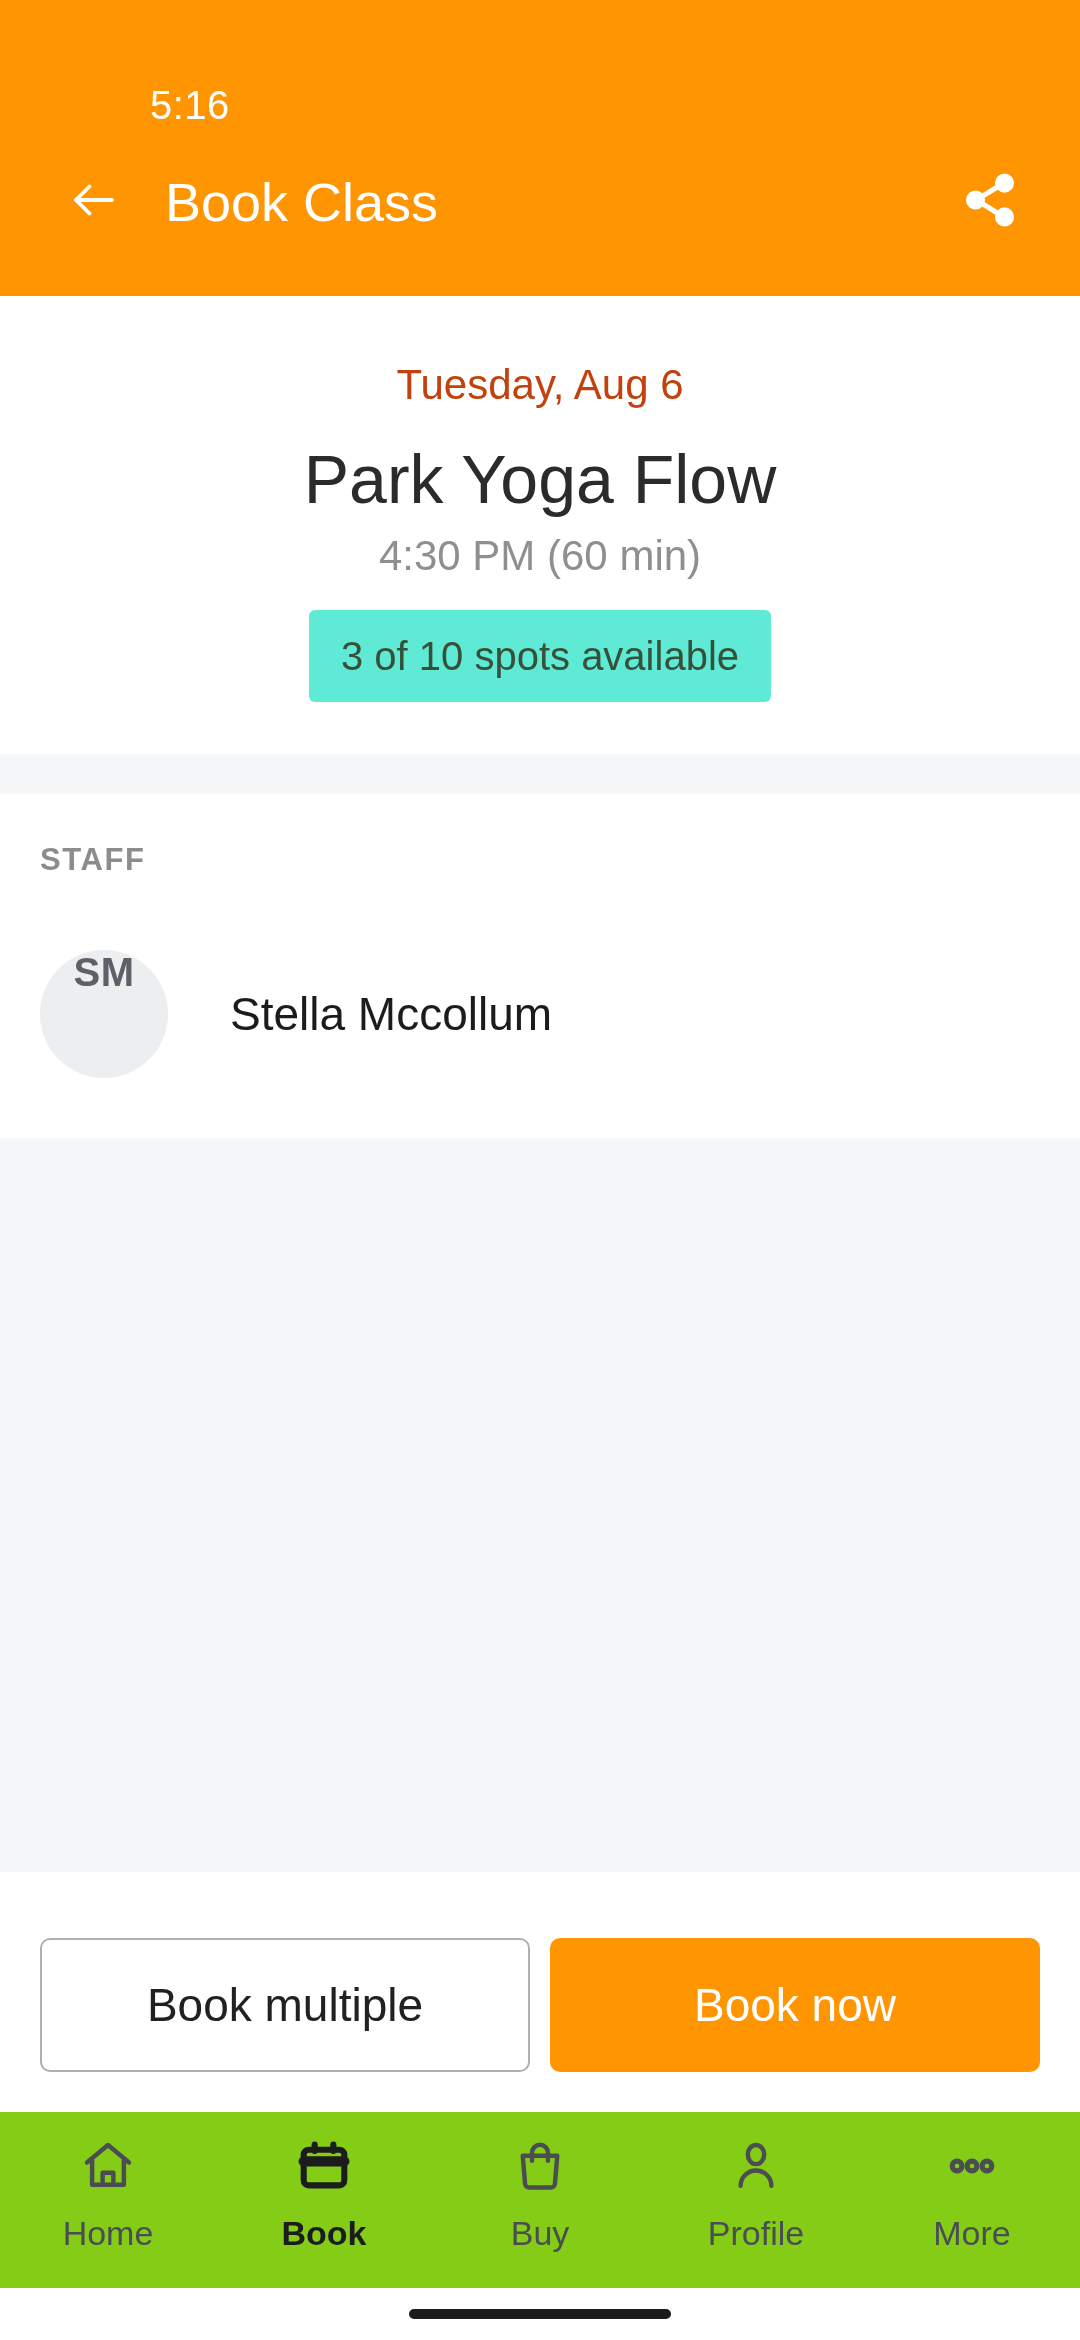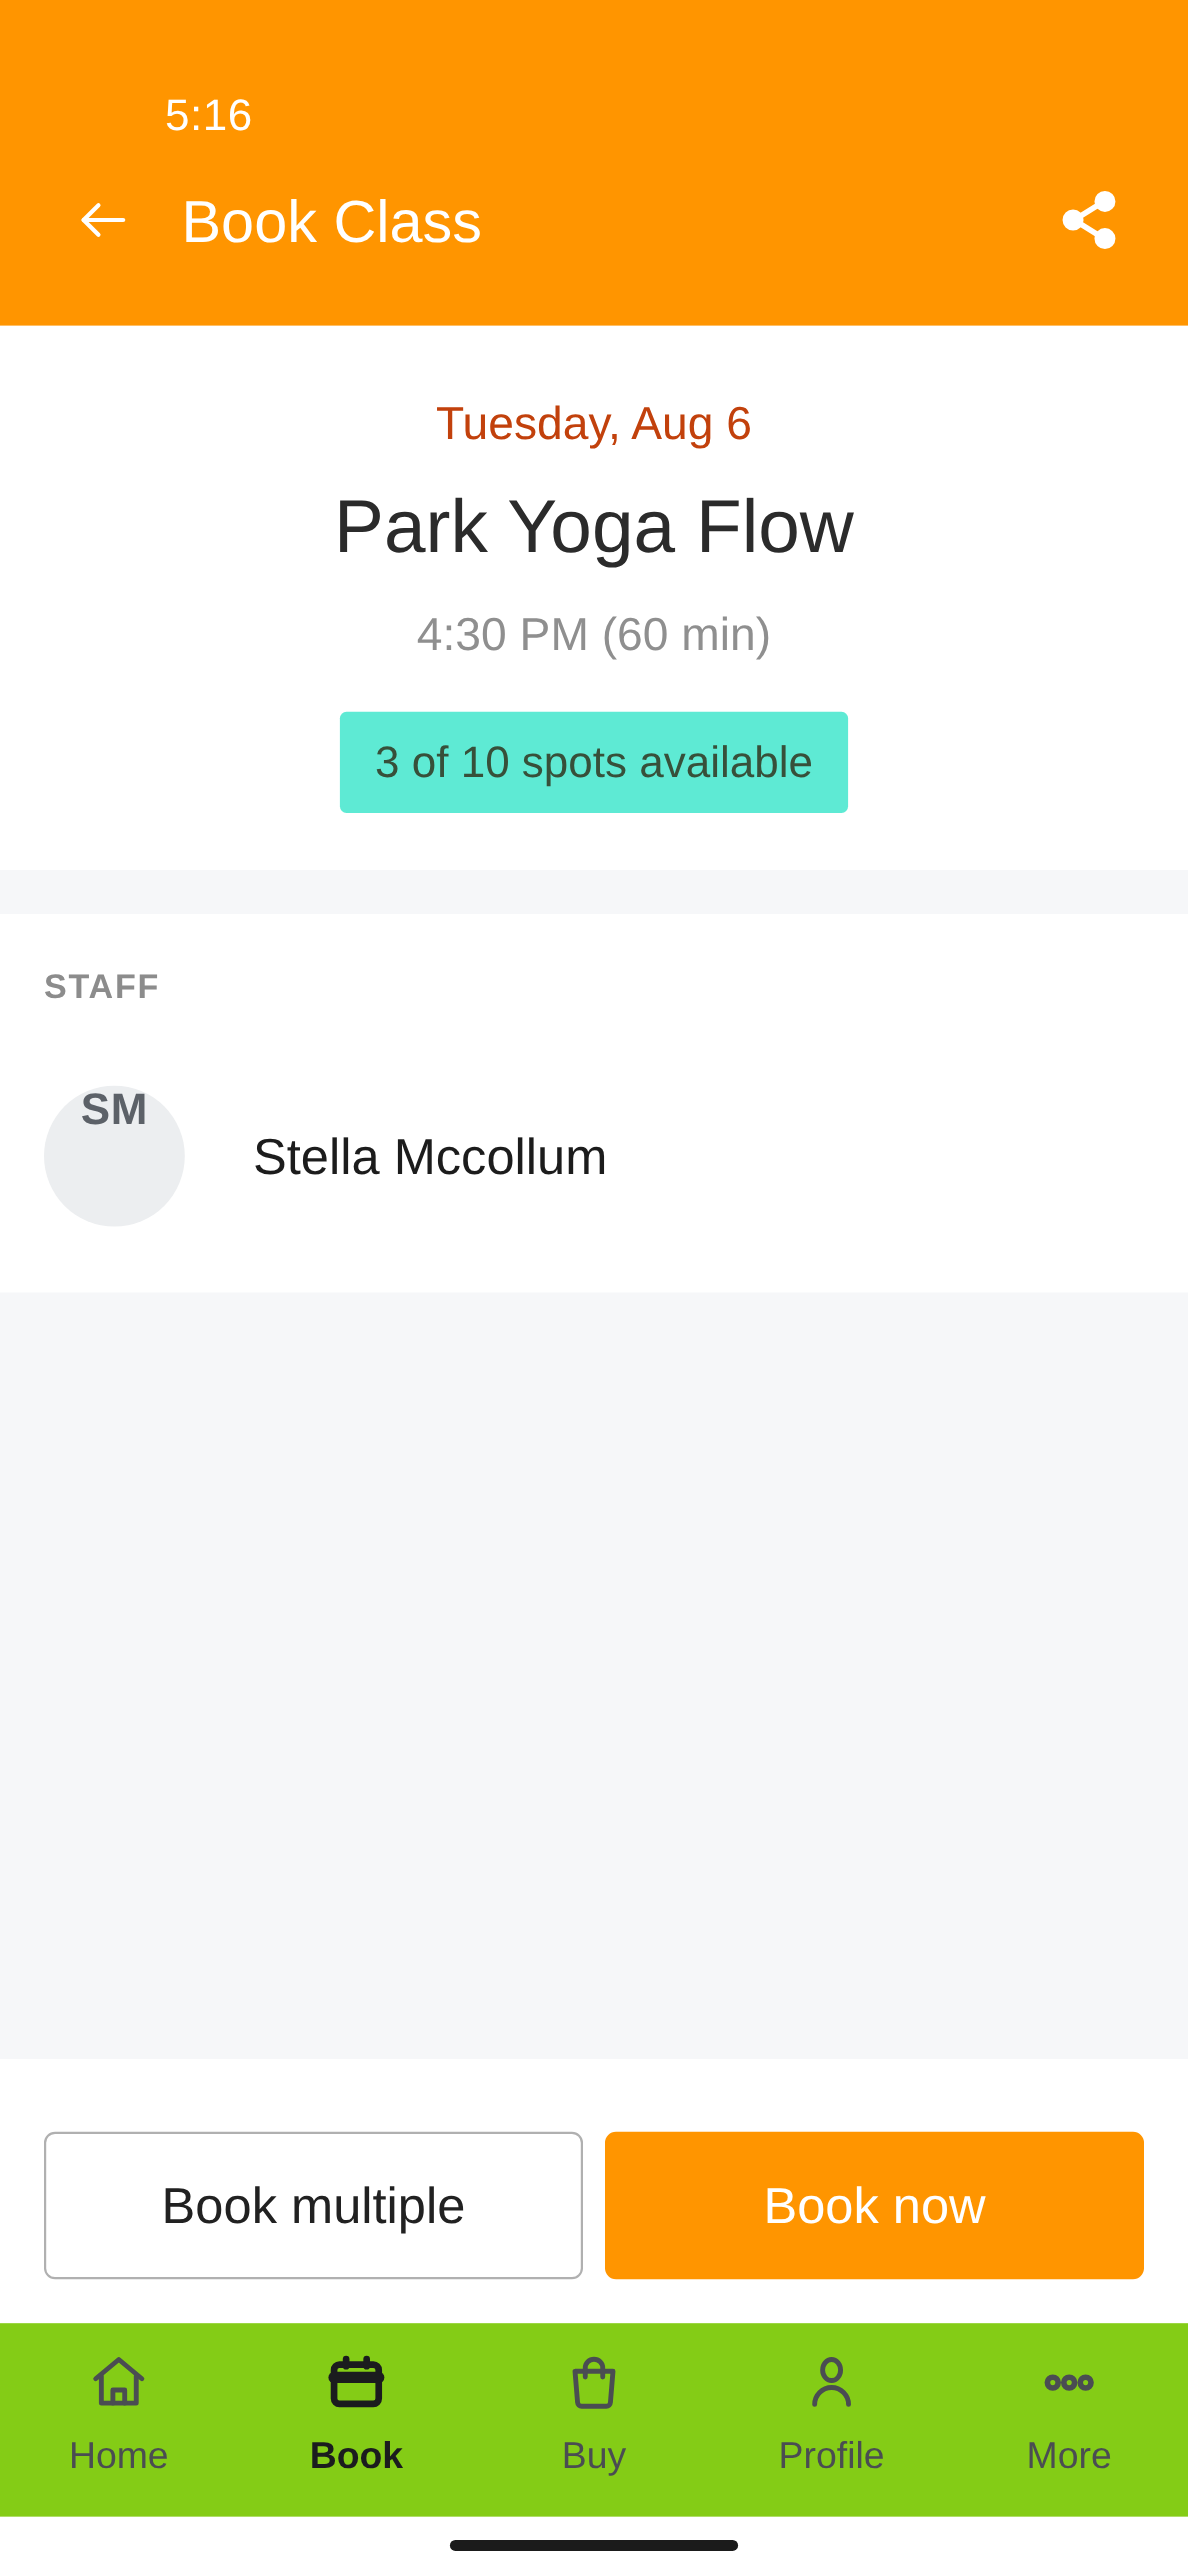--- a/index.html
+++ b/index.html
@@ -72,27 +72,27 @@
     color:#c2410c;
     font-size:42px;
     line-height:58px;
     margin-bottom:22px;
   }
   .class-name {
     color:#2b2b2b;
     font-size:68px;
     line-height:86px;
     font-weight:400;
-    margin-bottom:27px;
+    margin-bottom:6px;
   }
   .class-time {
     color:#8f8f8f;
     font-size:42px;
     line-height:56px;
-    margin-bottom:42px;
+    margin-bottom:26px;
   }
   .spots-badge {
     display:inline-block;
     background:#5eead4;
     color:#37503a;
     font-size:40px;
     line-height:54px;
     padding:19px 32px;
     border-radius:6px;
   }

